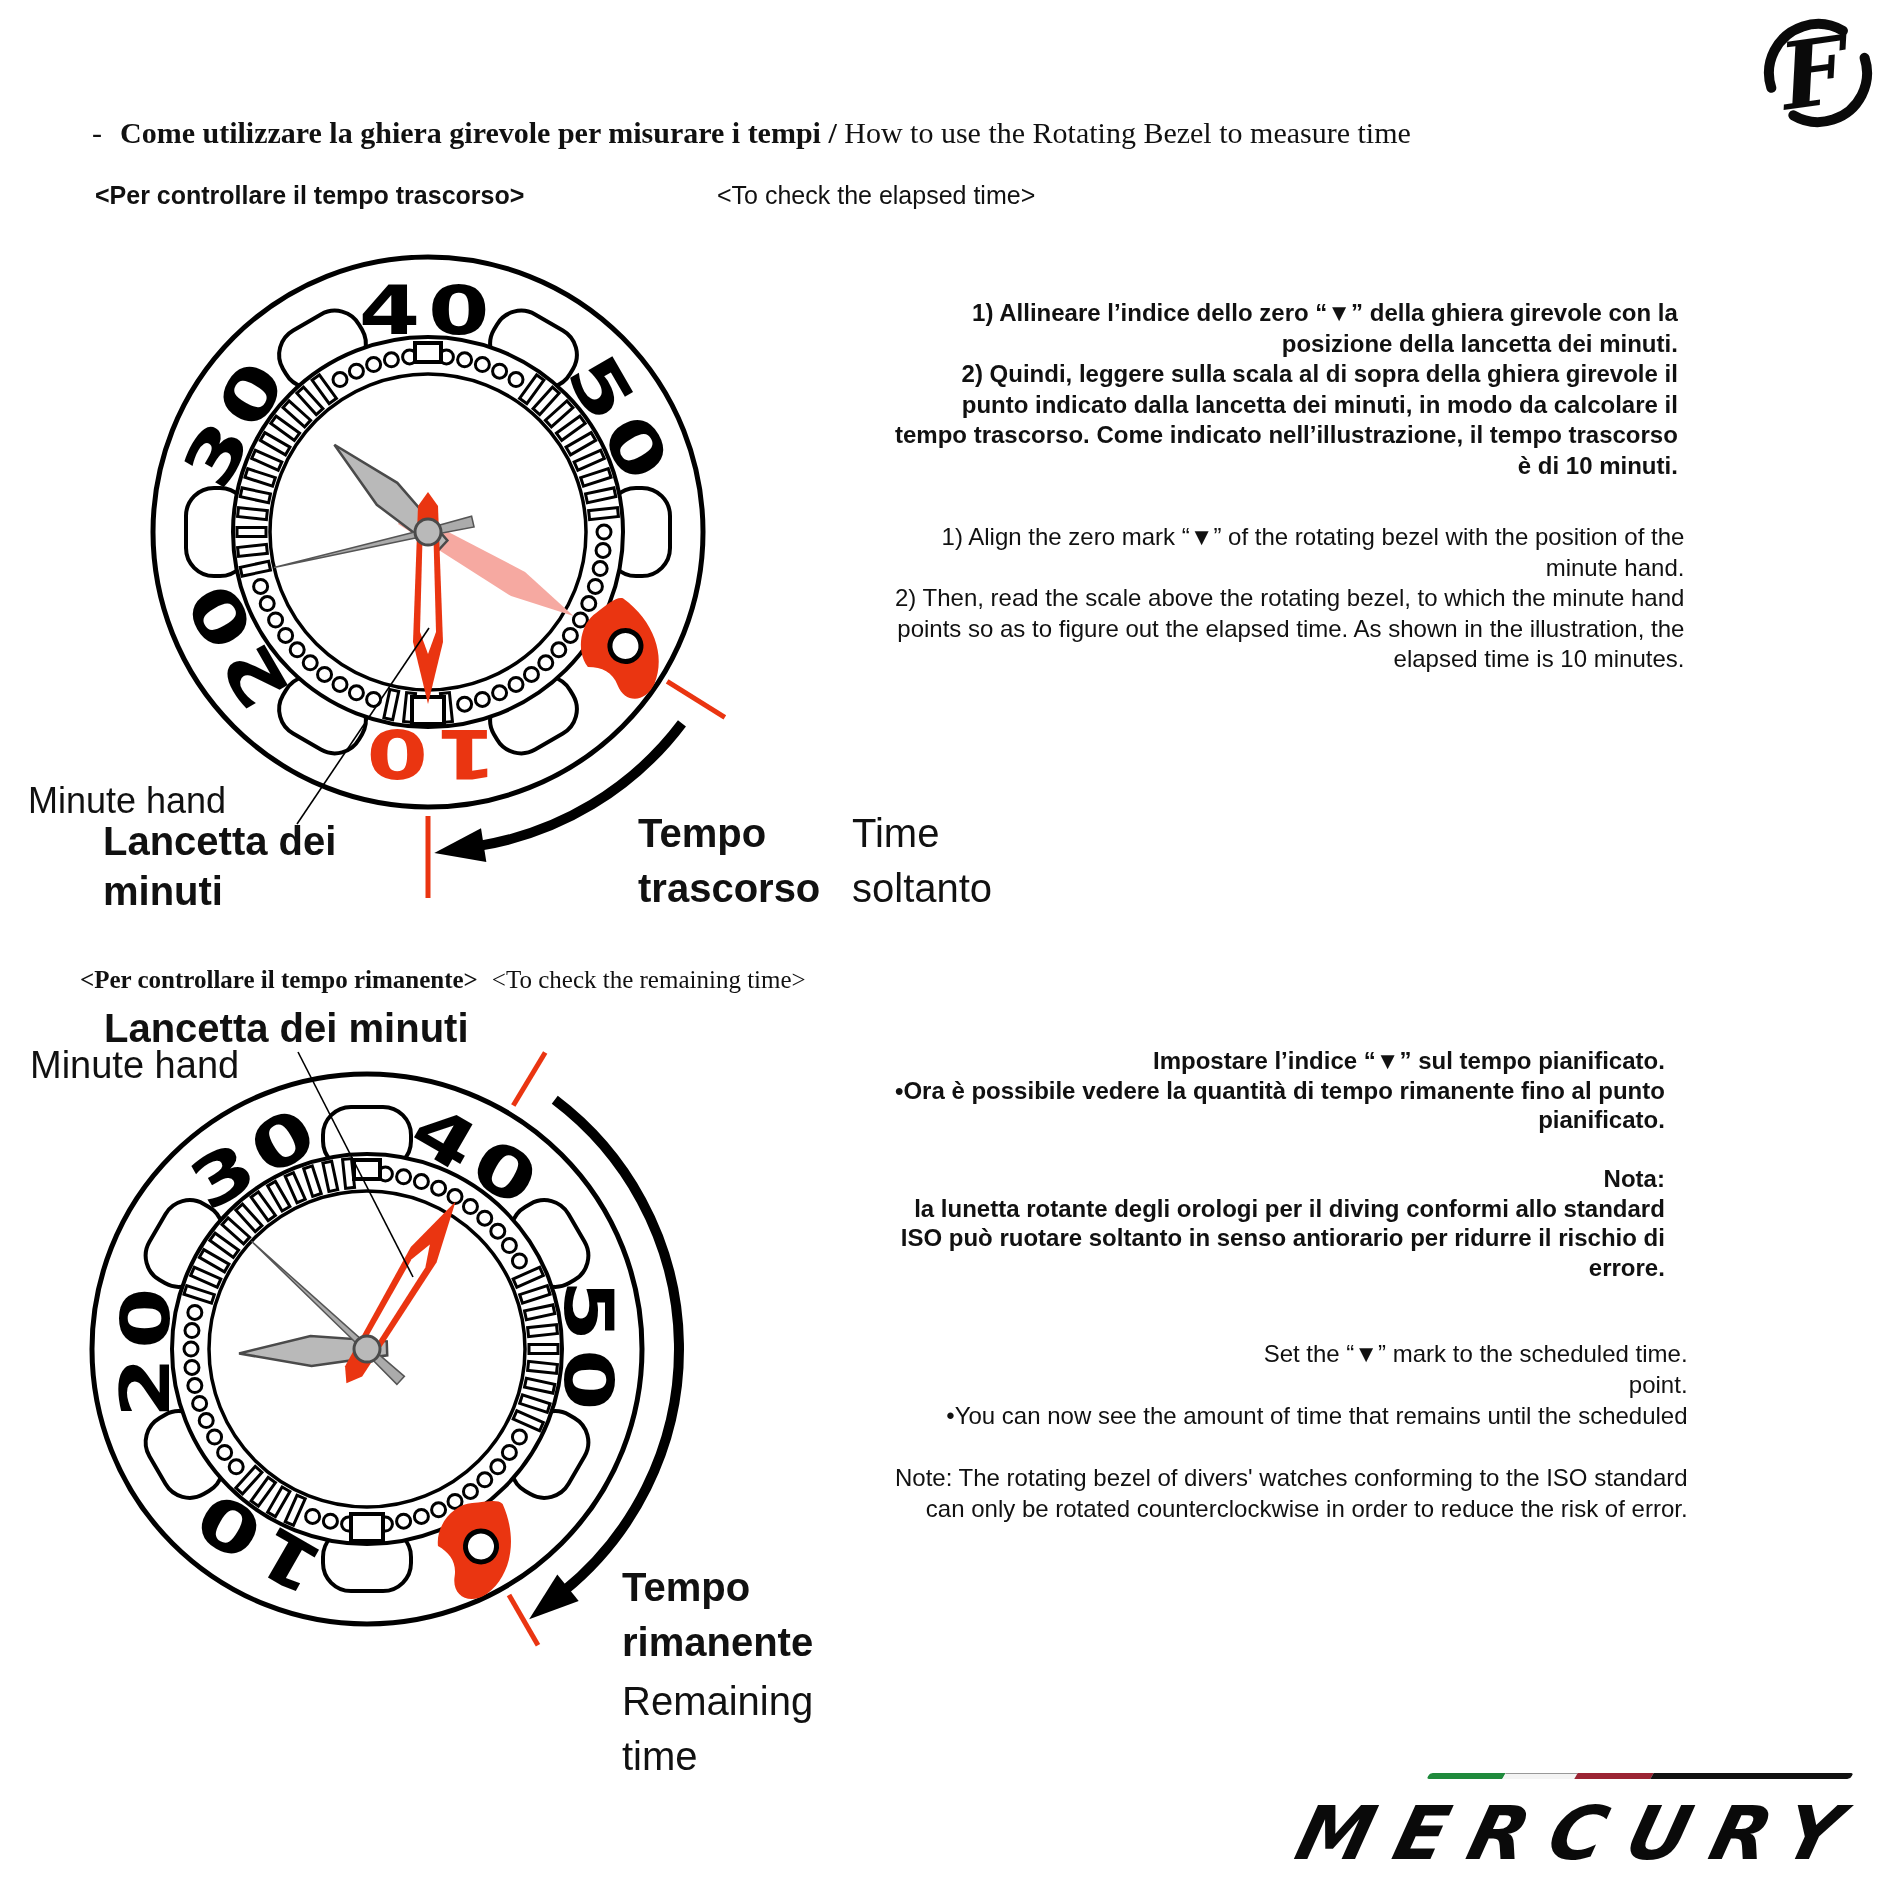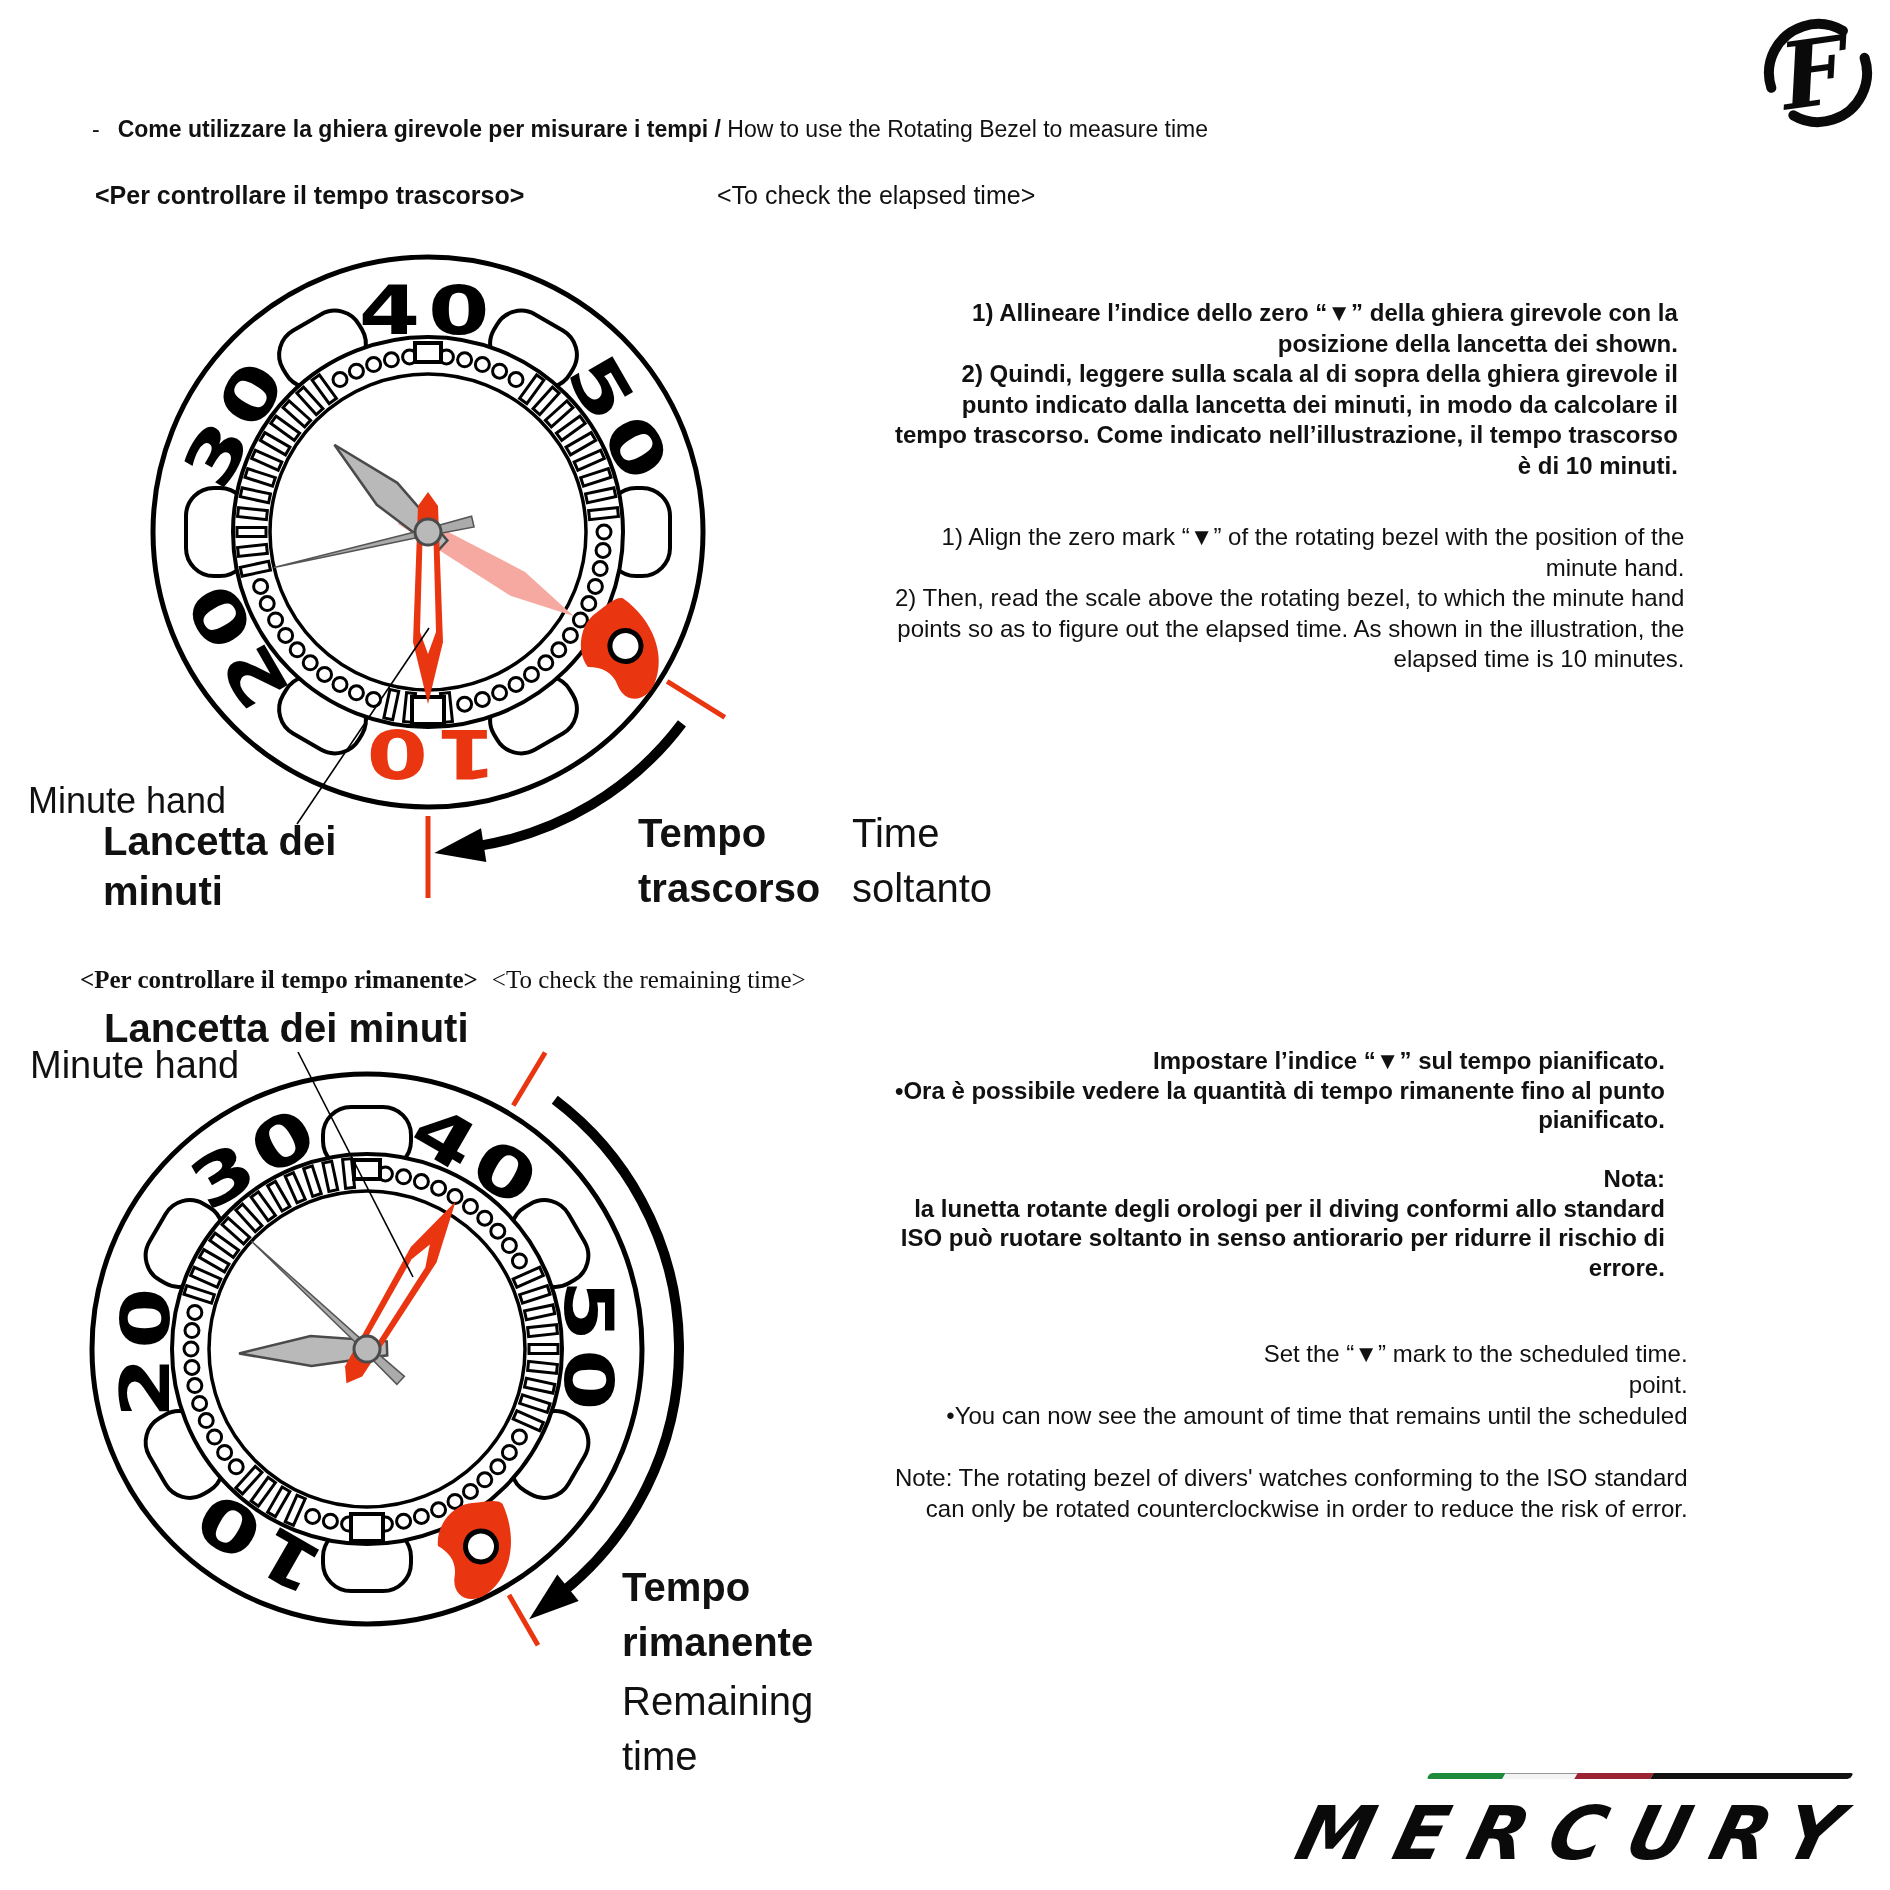--- a/index.html
+++ b/index.html
@@ -2,21 +2,21 @@
 <html><head>
 <meta charset="utf-8">
 <style>
   html,body{margin:0;padding:0;background:#888;}
   .page{
     position:relative;width:1890px;height:1890px;background:#ffffff;overflow:hidden;
     font-family:"Liberation Sans","DejaVu Sans",sans-serif;color:#111;
   }
   .abs{position:absolute;}
   .b{font-weight:bold;}
-  .h1{left:92px;top:116px;font-size:23px;white-space:nowrap;}
+  .h1{left:92px;top:116px;font-size:30px;white-space:nowrap;font-family:Liberation Serif, serif;}
   .h1 .dash{padding-right:18px;}
   .sub1{left:95px;top:181px;font-size:25px;white-space:nowrap;}
   .sub1 .en{position:absolute;left:622px;top:0;font-weight:normal;white-space:nowrap;}
   .sub2{left:80px;top:966px;font-size:25px;white-space:nowrap;font-family:Liberation Serif, serif;}
   .sub2 .en{padding-left:14px;font-weight:normal;}
   .txt{font-size:24px;line-height:30.5px;}
   .txt .line{min-height:30.5px;white-space:nowrap;text-align:right;}
   .it1{left:895px;top:298px;}
   .en1{left:895px;top:522px;}
   .it2{left:895px;top:1046px;line-height:29.5px;}
@@ -238,21 +238,21 @@
     <span class="dash">-</span><span class="b">Come utilizzare la ghiera girevole per misurare i tempi /</span><span> How to use the Rotating Bezel to measure time</span>
   </div>
 
   <div class="abs sub1 b">
     <span>&lt;Per controllare il tempo trascorso&gt;</span>
     <span class="en">&lt;To check the elapsed time&gt;</span>
   </div>
 
   <div class="abs txt b it1">
       <div class="line">1) Allineare l’indice dello zero “▼” della ghiera girevole con la</div>
-      <div class="line">posizione della lancetta dei shown.</div>
+      <div class="line">posizione della lancetta dei minuti.</div>
       <div class="line">2) Quindi, leggere sulla scala al di sopra della ghiera girevole il</div>
       <div class="line">punto indicato dalla lancetta dei minuti, in modo da calcolare il</div>
       <div class="line">tempo trascorso. Come indicato nell’illustrazione, il tempo trascorso</div>
       <div class="line">è di 10 minuti.</div>
     </div>
   <div class="abs txt en1">
       <div class="line">1) Align the zero mark “▼” of the rotating bezel with the position of the</div>
       <div class="line">minute hand.</div>
       <div class="line">2) Then, read the scale above the rotating bezel, to which the minute hand</div>
       <div class="line">points so as to figure out the elapsed time. As shown in the illustration, the</div>

